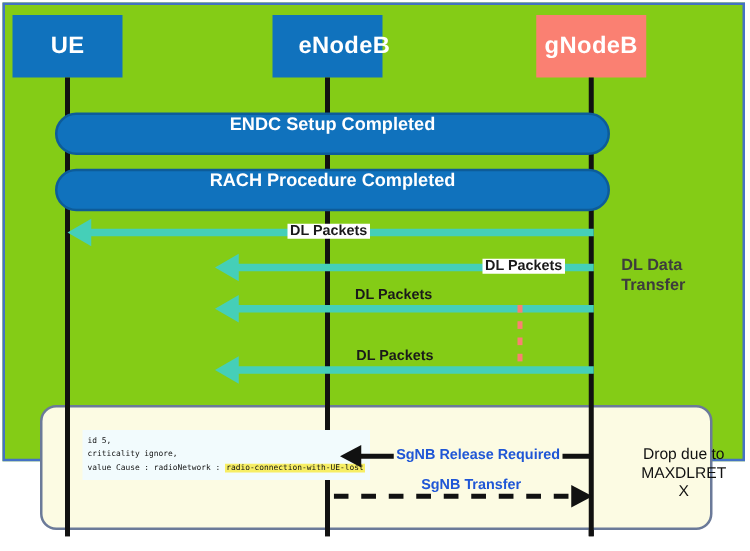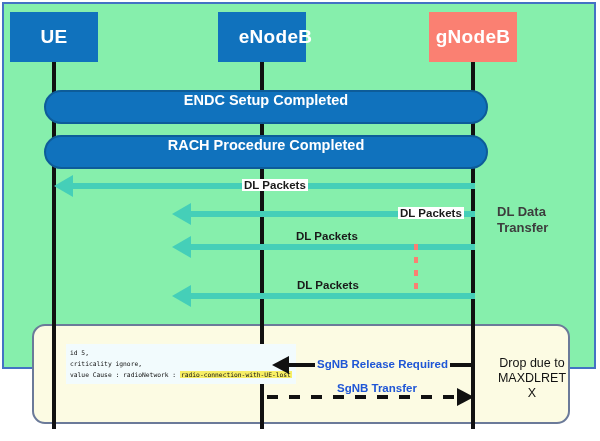--- a/index.html
+++ b/index.html
@@ -17,21 +17,21 @@
   }
   
   #frame {
     position: absolute;
     left: 2px;
     top: 2px;
     width: 594px;
     height: 367px;
     border: 2px solid #4472c4;
     box-sizing: border-box;
-    background: #86efac;
+    background: #84cc16;
     text-decoration: underline;
   }
   
   .actor-box {
     position: absolute;
     height: 50px;
     display: flex;
     align-items: center;
     justify-content: center;
     color: #ffffff;
@@ -79,21 +79,20 @@
     border-top: 11px solid transparent;
     border-bottom: 11px solid transparent;
     border-right: 19px solid #45cfb8;
   }
   .arrow-label {
     position: absolute;
     font-size: 11.5px;
     font-weight: bold;
     color: #1a1a1a;
     white-space: nowrap;
-    margin-left: 12px;
   }
   .arrow-label.on-line {
     background: #ffffff;
     padding: 0 2px;
   }
 
   
   .red-dots {
     position: absolute;
     width: 4px;
@@ -268,18 +267,18 @@
     </div>
 
     <div>
       <div class="dash-line" style="left:263px; top:391px; width:193px;"></div>
       <div class="blk-head-right" style="left:453px; top:384px;"></div>
       <div class="blue-label boxed" style="left:331px; top:378px; width:98px;">
         <div>SgNB Transfer</div>
       </div>
     </div>
 
-    <div class="drop-note" style="left:485px; top:352px; width:86px;">Drop due to
+    <div class="drop-note" style="left:500px; top:352px; width:86px;">Drop due to
 MAXDLRET
 X</div>
 
   </div>
 </div>
 
 </body></html>

